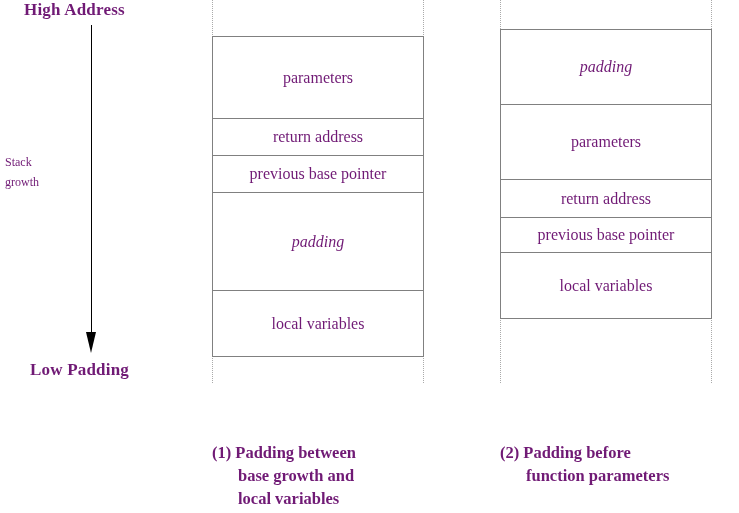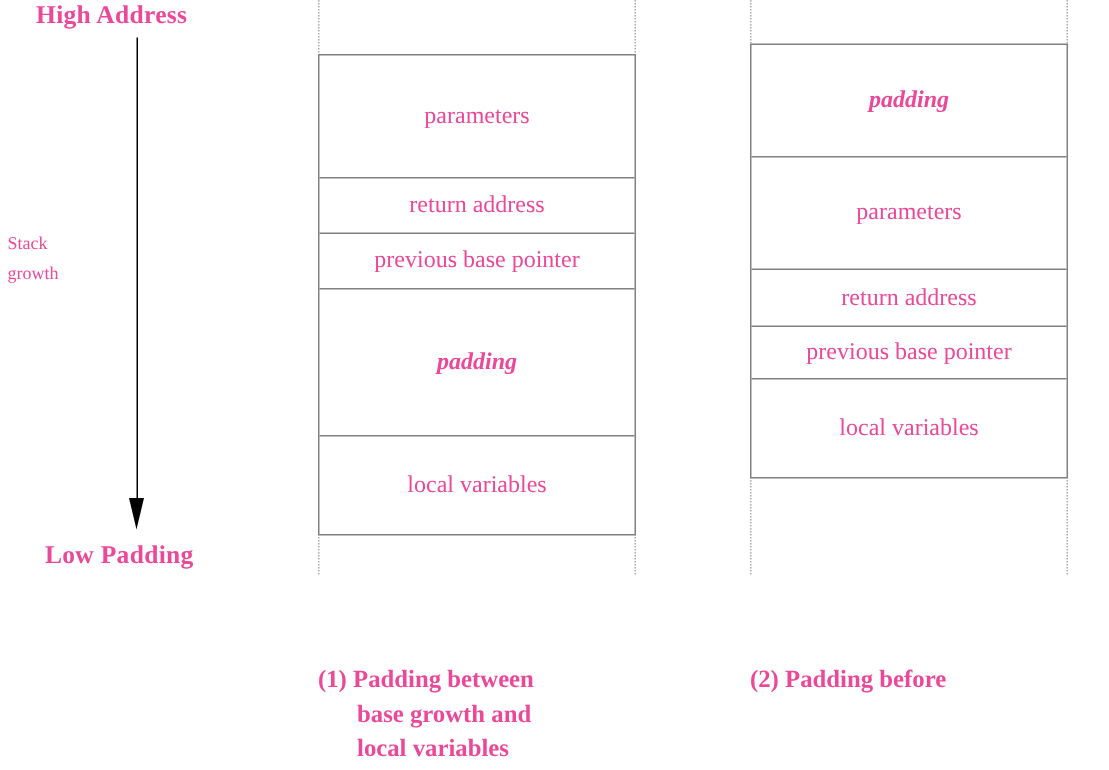--- a/index.html
+++ b/index.html
@@ -6,21 +6,21 @@
     margin: 0;
     padding: 0;
     background: #ffffff;
   }
   #canvas {
     position: relative;
     width: 739px;
     height: 513px;
     background: #ffffff;
     font-family: "Liberation Serif", "DejaVu Serif", serif;
-    color: #ec4899;
+    color: #701a75;
     overflow: hidden;
   }
 
   
   .axis-label {
     position: absolute;
     font-weight: bold;
     font-size: 17px;
     letter-spacing: .2px;
     white-space: nowrap;
@@ -87,21 +87,21 @@
     border-bottom: 1px solid #808080;
     display: flex;
     align-items: center;
     justify-content: center;
     font-size: 16px;
     white-space: nowrap;
   }
   .cell:last-child { border-bottom: none; }
   .cell.italic {
     font-style: italic;
-    font-weight: bold;
+    font-weight: normal;
   }
 
   
   .caption {
     position: absolute;
     font-weight: bold;
     font-size: 16.5px;
     line-height: 23px;
     white-space: nowrap;
     font-family: Liberation Serif, serif;
@@ -152,15 +152,16 @@
   </div>
 
   <div class="caption" id="caption-1">
     <span class="l1">(1) Padding between</span>
     <span class="l2">base growth and</span>
     <span class="l3">local variables</span>
   </div>
 
   <div class="caption" id="caption-2">
     <span class="l1">(2) Padding before</span>
+    <span class="l2">function parameters</span>
   </div>
 
 </div>
 
 </body></html>

